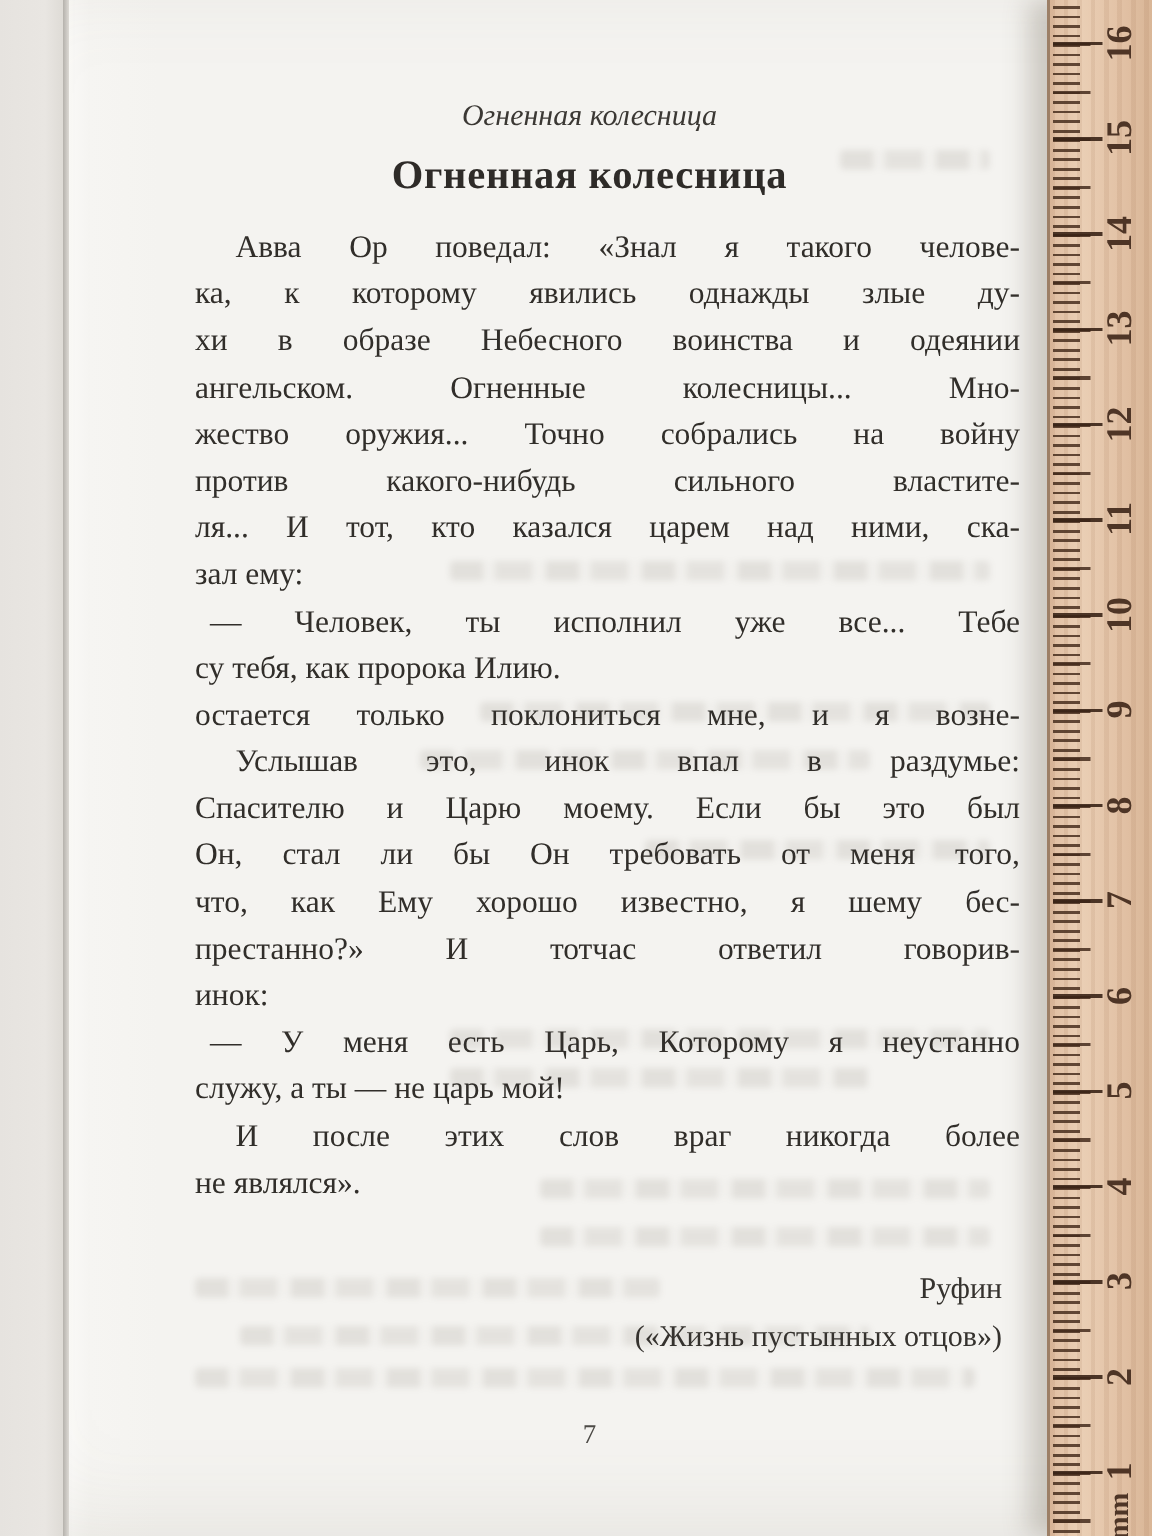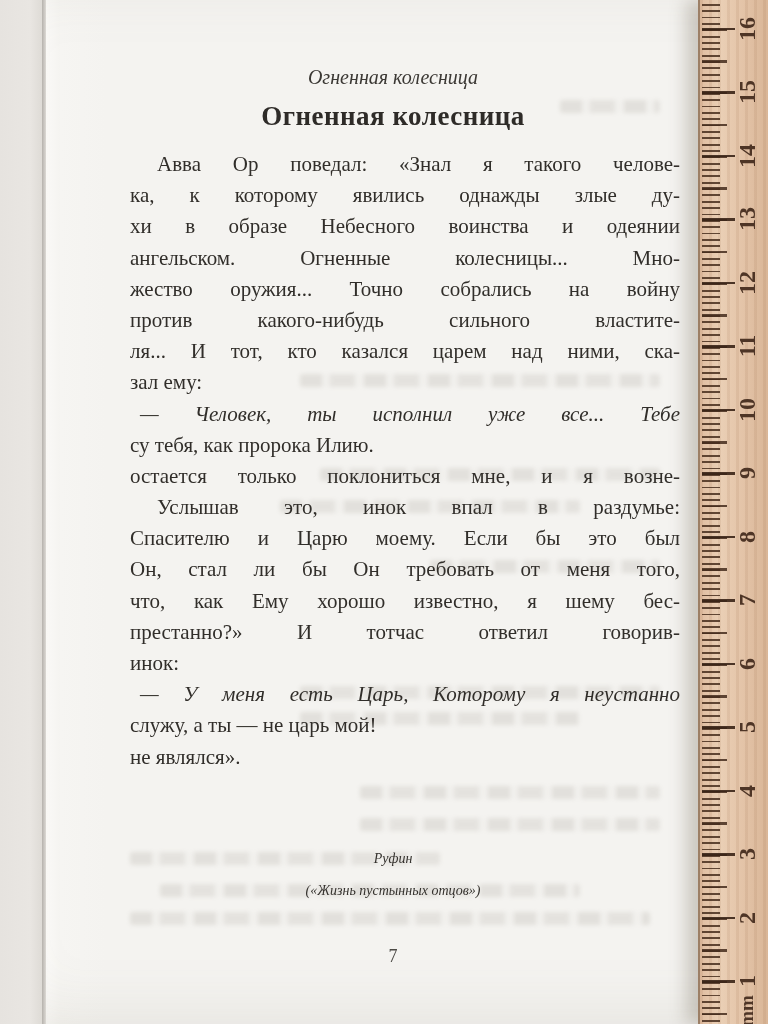--- a/index.html
+++ b/index.html
@@ -35,24 +35,24 @@
   .body-text {
     position:absolute; top:149px; left:118px; width:550px;
     font-size:21px; color:#312e2a;margin-left:12px;
   }
   .ln {
     height:31.2px; line-height:31.2px; overflow:hidden;
     text-align:justify; text-align-last:justify;
   }
   .ln.last { text-align-last:left; }
   .ln.ind  { text-indent:27px; }
-  .ln.dash { text-indent:10px;font-style:italic; }
+  .ln.dash { text-indent:10px; }
   .attribution {
-    position:absolute; top:843px; left:118px; width:550px; text-align:center;
-    font-style:italic; font-size:14px; line-height:32px; color:#35322e;
+    position:absolute; top:843px; left:118px; width:550px; text-align:right;
+    font-size:20px; line-height:32px; color:#35322e;
   }
   .page-num {
     position:absolute; top:946px; left:118px; width:550px; text-align:center;
     font-size:18px; color:#4c4a46;
   }
   
   .ghost {
     position:absolute; height:13px; border-radius:3px;
     filter:blur(2px); opacity:0.5;
     background:repeating-linear-gradient(90deg,
@@ -127,20 +127,21 @@
     <div class="ln last">су тебя, как пророка Илию.</div>
     <div class="ln">остается только поклониться мне, и я возне-</div>
     <div class="ln ind">Услышав это, инок впал в раздумье:</div>
     <div class="ln">Спасителю и Царю моему. Если бы это был</div>
     <div class="ln">Он, стал ли бы Он требовать от меня того,</div>
     <div class="ln">что, как Ему хорошо известно, я шему бес-</div>
     <div class="ln">престанно?» И тотчас ответил говорив-</div>
     <div class="ln last">инок:</div>
     <div class="ln dash">— У меня есть Царь, Которому я неустанно</div>
     <div class="ln last">служу, а ты — не царь мой!</div>
+    <div class="ln ind">И после этих слов враг никогда более</div>
     <div class="ln last">не являлся».</div>
   </div>
 
   <div class="attribution">
     <div>Руфин</div>
     <div>(«Жизнь пустынных отцов»)</div>
   </div>
 
   <div class="page-num">7</div>
 

